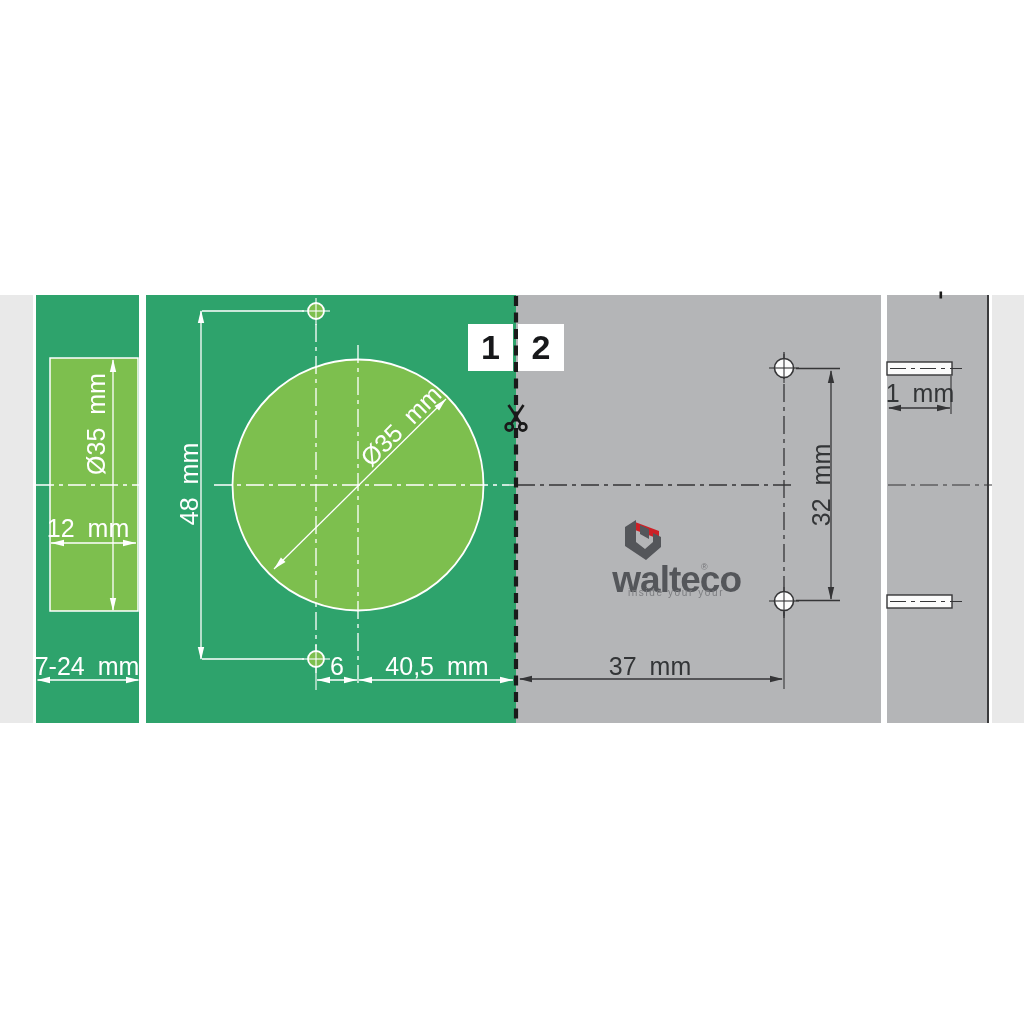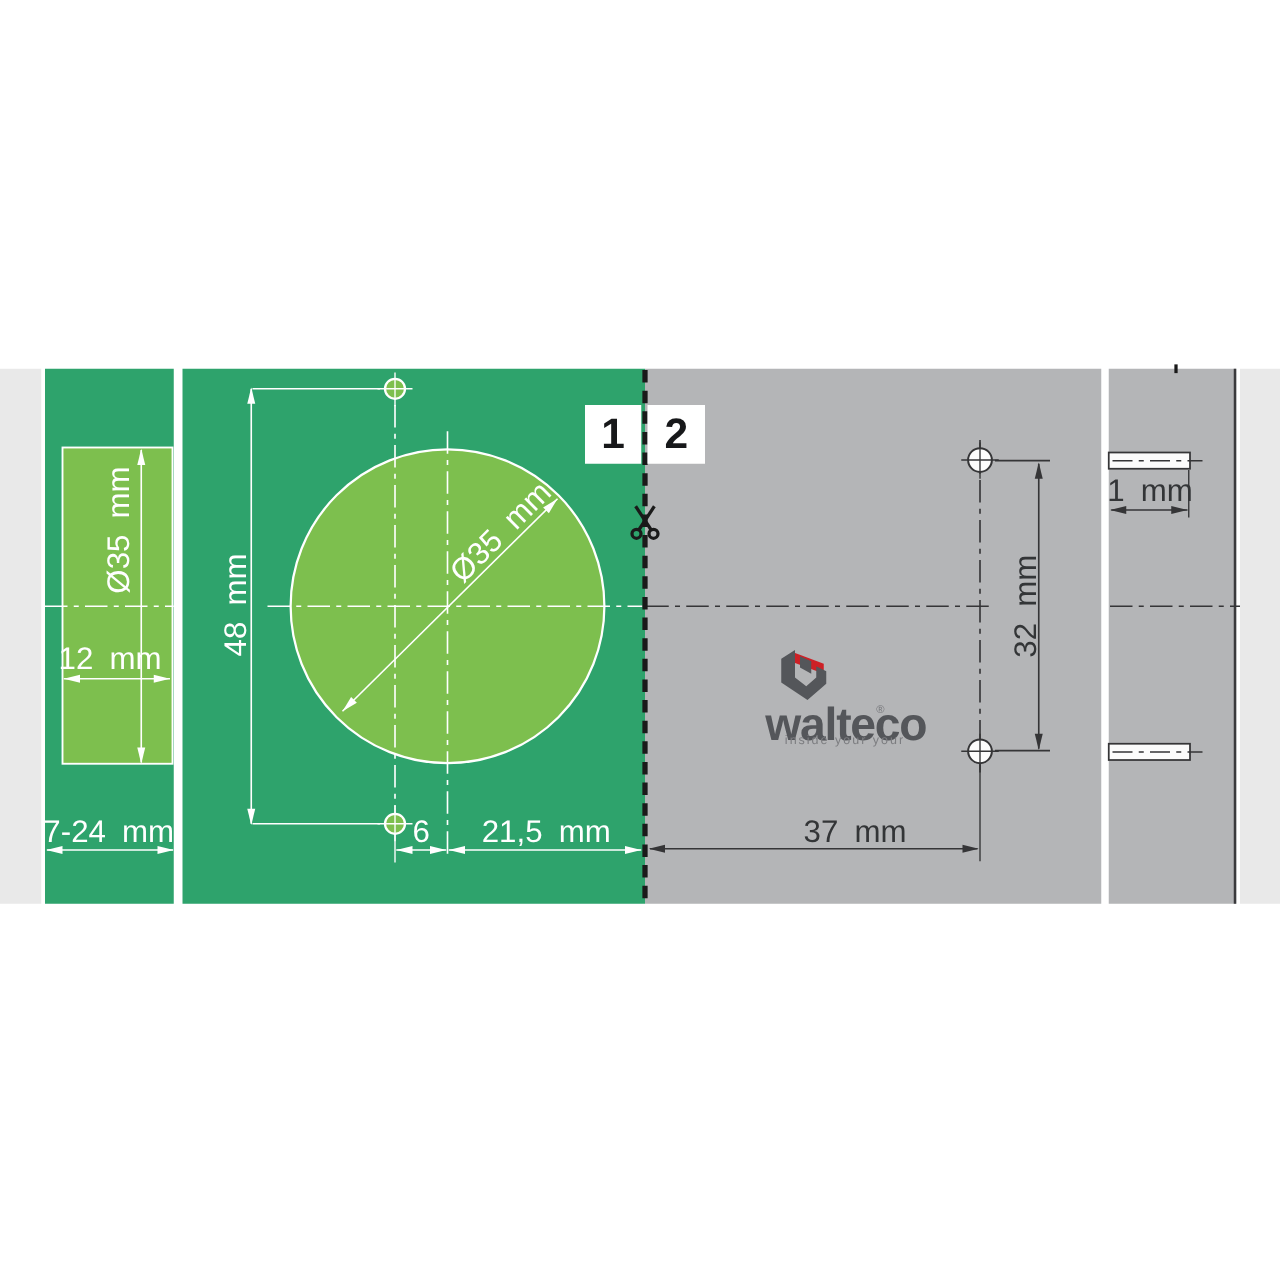--- a/index.html
+++ b/index.html
@@ -149,22 +149,22 @@
       <circle cx="6.8" cy="10" r="3.6"></circle>
     </g>
   </svg>
 
   <div class="lbl lw rot90" style="left:96px;top:424px;">Ø35 mm</div>
   <div class="lbl lw" style="left:88px;top:528px;">12 mm</div>
   <div class="lbl lw" style="left:87px;top:666px;">7-24 mm</div>
   <div class="lbl lw rot90" style="left:189px;top:484px;">48 mm</div>
   <div class="lbl lw rot45" style="left:401px;top:426px;">Ø35 mm</div>
   <div class="lbl lw" style="left:337px;top:666px;">6</div>
-  <div class="lbl lw" style="left:437px;top:666px;">21,5 mm</div>
-  <div class="lbl ld" style="left:650px;top:666px;margin-left:34px;">37 mm</div>
+  <div class="lbl lw" style="left:437px;top:666px;">40,5 mm</div>
+  <div class="lbl ld" style="left:650px;top:666px;">37 mm</div>
   <div class="lbl ld rot90" style="left:821px;top:485px;">32 mm</div>
   <div class="lbl ld" style="left:920px;top:393px;">1 mm</div>
 
   <div class="step-box" id="step1">
     <span>1</span>
   </div>
   <div class="step-box" id="step2">
     <span>2</span>
   </div>
 

